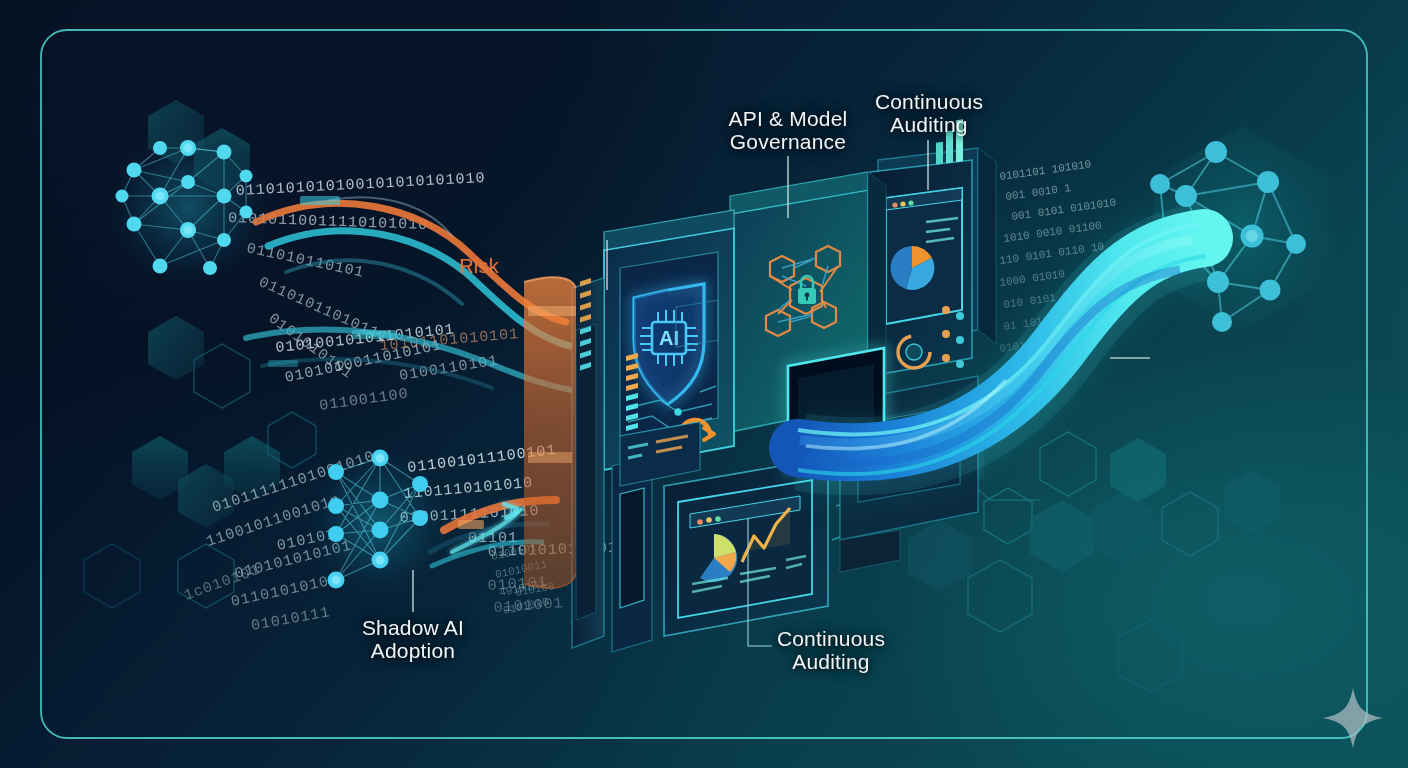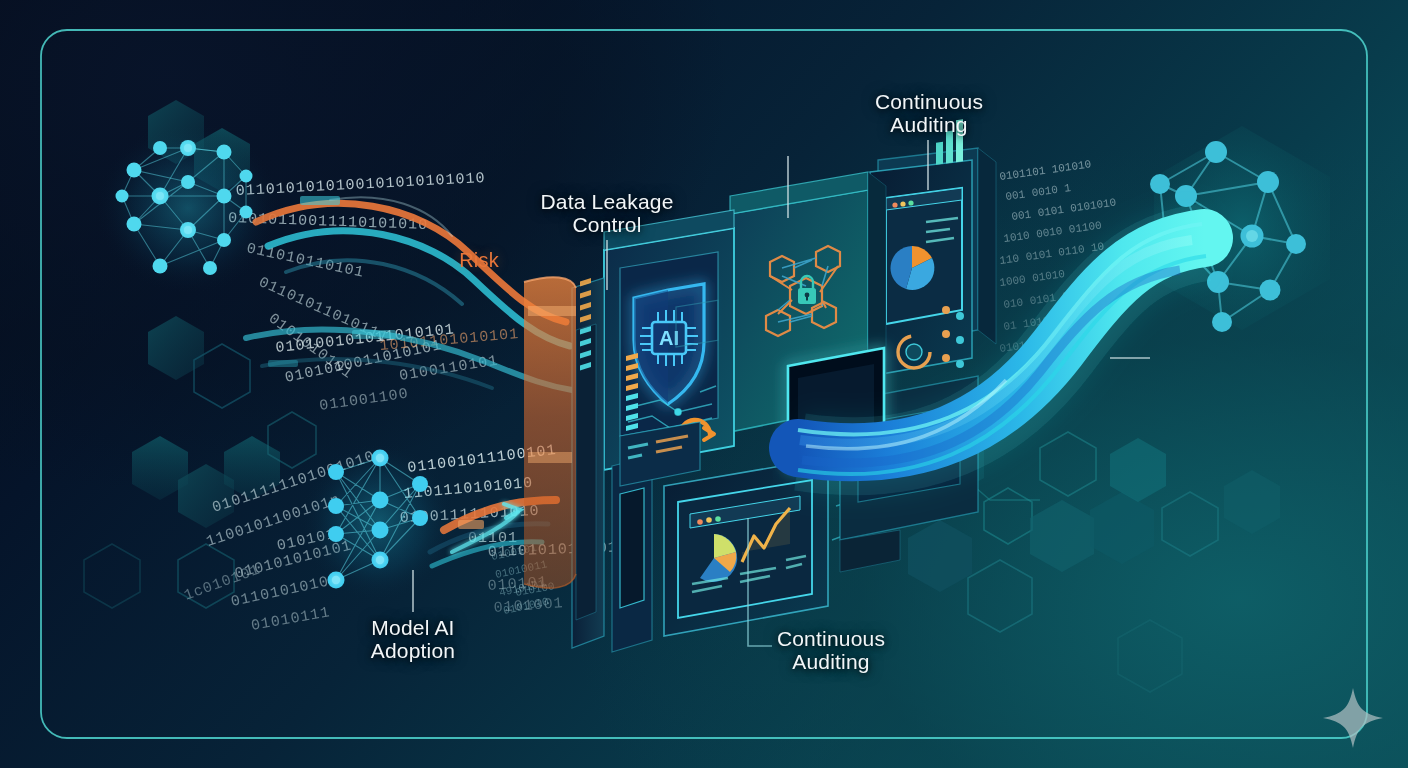--- a/index.html
+++ b/index.html
@@ -497,29 +497,29 @@
       <path d="M1110,358 L1150,358"></path>
       <path d="M413,570 L413,612"></path>
       <path d="M748,518 L748,646 L772,646" stroke="#8fd4dc" stroke-opacity=".7"></path>
     </g>
 
     <rect x="41" y="30" width="1326" height="708" rx="26" ry="26" fill="none" stroke="#4fd6d0" stroke-width="1.8" stroke-opacity=".85"></rect>
 
     <path d="M1353,688 C1357,708 1363,714 1383,718 C1363,722 1357,728 1353,748 C1349,728 1343,722 1323,718 C1343,714 1349,708 1353,688 Z" fill="#aebfc2" fill-opacity=".72"></path>
   </svg>
 
-  <div class="lbl" style="left:507px;top:190px;width:200px;">Data Leakage
-Control</div>
-
-  <div class="lbl risk" style="left:449px;top:249px;width:60px;text-align:center;">Risk</div>
-
+
+  <div class="lbl risk" style="left:449px;top:255px;width:60px;text-align:center;">Risk</div>
+
+  <div class="lbl" style="left:688px;top:107px;width:200px;">API &amp; Model
+Governance</div>
 
   <div class="lbl" style="left:848px;top:90px;width:162px;">Continuous
 Auditing</div>
 
 
-  <div class="lbl" style="left:332px;top:616px;width:162px;">Model AI
+  <div class="lbl" style="left:332px;top:616px;width:162px;">Shadow AI
 Adoption</div>
 
   <div class="lbl" style="left:750px;top:627px;width:162px;">Continuous
 Auditing</div>
 
 </div>
 
 </body></html>

